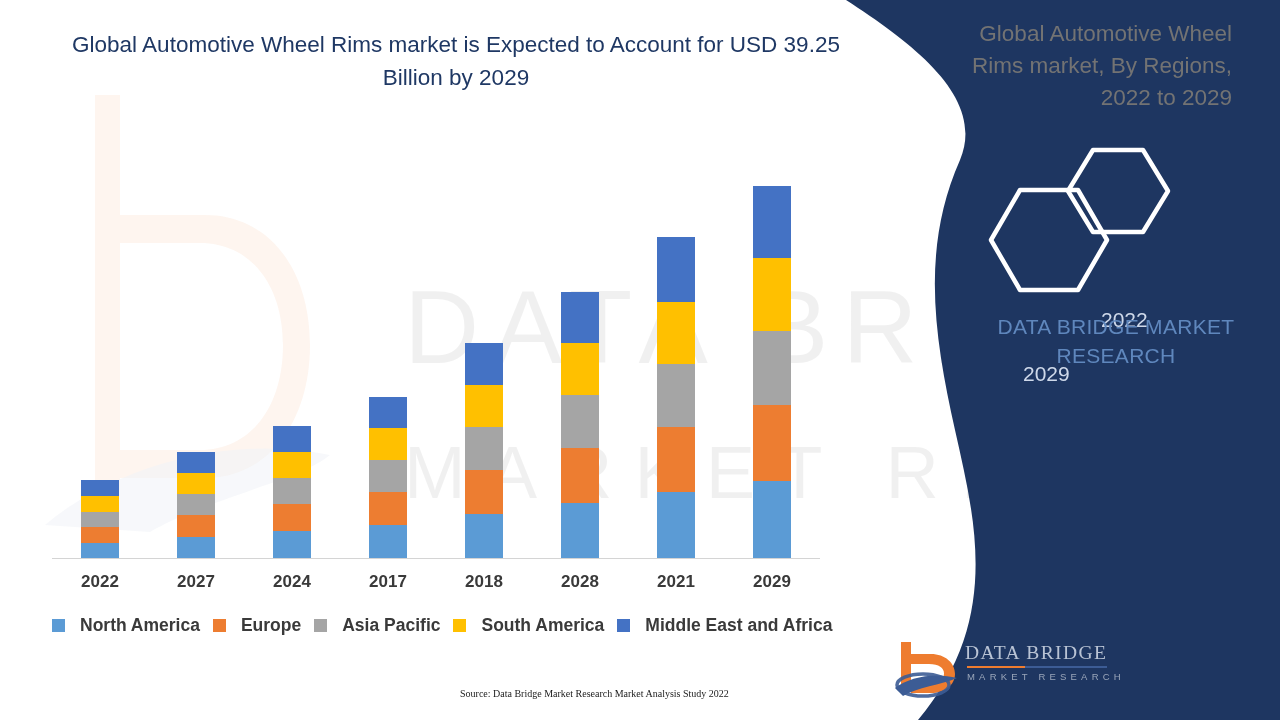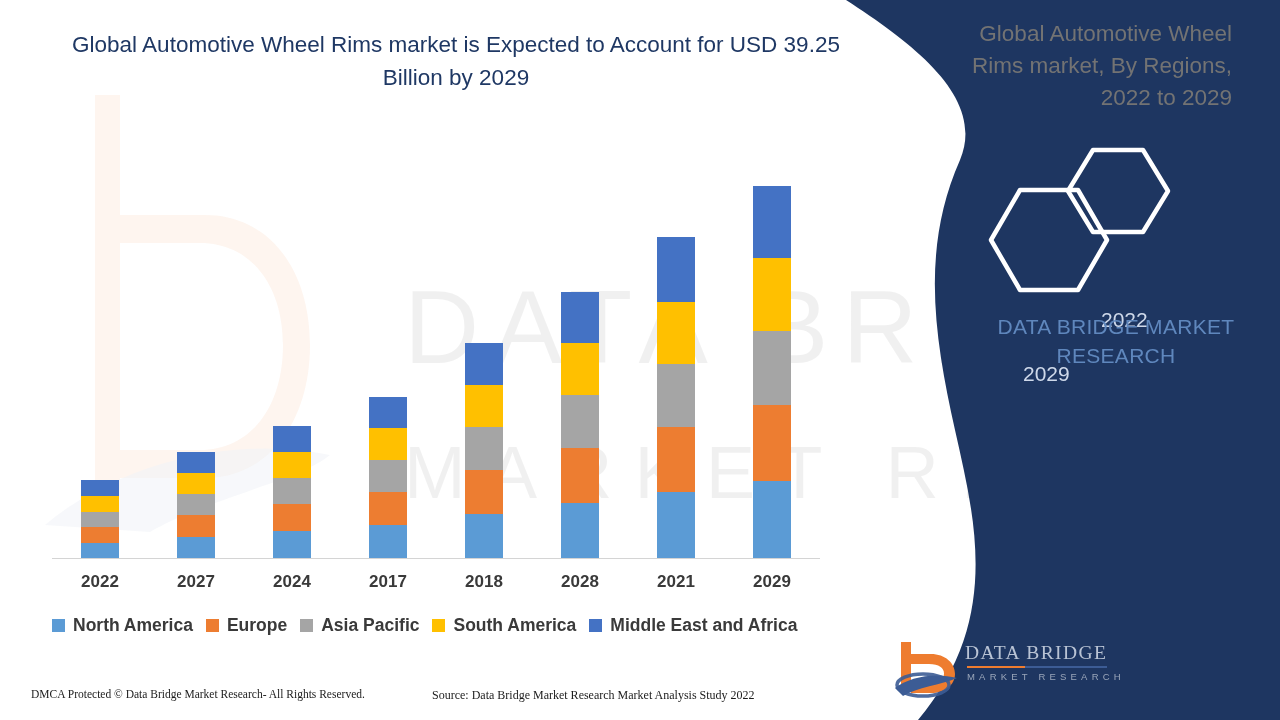--- a/index.html
+++ b/index.html
@@ -69,35 +69,35 @@
   
   .legend {
     position:absolute;
     left:52px; top:615px;
     width:780px;
     display:flex;
     align-items:center;
     justify-content:flex-start;
     gap:13px;
   }
-  .legend-item { display:flex; align-items:center; gap:8px;text-align:right; }
+  .legend-item { display:flex; align-items:center; gap:15px;text-align:right; }
   .swatch { width:13px; height:13px; flex:0 0 auto; }
   .legend-label { font-size:17.5px; font-weight:bold; color:#3a3a3a; white-space:nowrap; }
 
   
   .footer-left {
     position:absolute; left:31px; top:688px;
     font-family:"Liberation Serif", serif;
     font-size:11.5px; color:#1b1b1b;
     white-space:nowrap;
   }
   .footer-right {
-    position:absolute; left:432px; top:688px;
+    position:absolute; left:460px; top:688px;
     font-family:"Liberation Serif", serif;
-    font-size:12px; color:#1b1b1b;
+    font-size:10px; color:#1b1b1b;
     white-space:nowrap;
   }
 
   
   .panel-title {
     position:absolute;
     right:48px; top:18px;
     width:300px;
     text-align:right;
     color:#737373;
@@ -272,21 +272,20 @@
         <span class="swatch" style="background:#FFC000;"></span>
         <span class="legend-label">South America</span>
       </div>
       <div class="legend-item">
         <span class="swatch" style="background:#4472C4;"></span>
         <span class="legend-label">Middle East and Africa</span>
       </div>
     </div>
   </div>
 
-  <div class="footer-left">DMCA Protected © Data Bridge Market Research- All Rights Reserved.</div>
   <div class="footer-right">Source: Data Bridge Market Research Market Analysis Study 2022</div>
 
   <div class="panel-title">Global Automotive Wheel Rims market, By Regions, 2022 to 2029</div>
 
   <div class="hex-wrap">
     <svg width="210" height="160" viewBox="0 0 210 160">
       <polygon points="118,8 168,8 193,49 168,90 118,90 93,49" fill="none" stroke="#ffffff" stroke-width="4.5" stroke-linejoin="round"></polygon>
       <polygon points="45,48 103,48 132,98 103,148 45,148 16,98" fill="none" stroke="#ffffff" stroke-width="4.5" stroke-linejoin="round"></polygon>
     </svg>
     <div class="hex-label hex-2029-label">2029</div>

